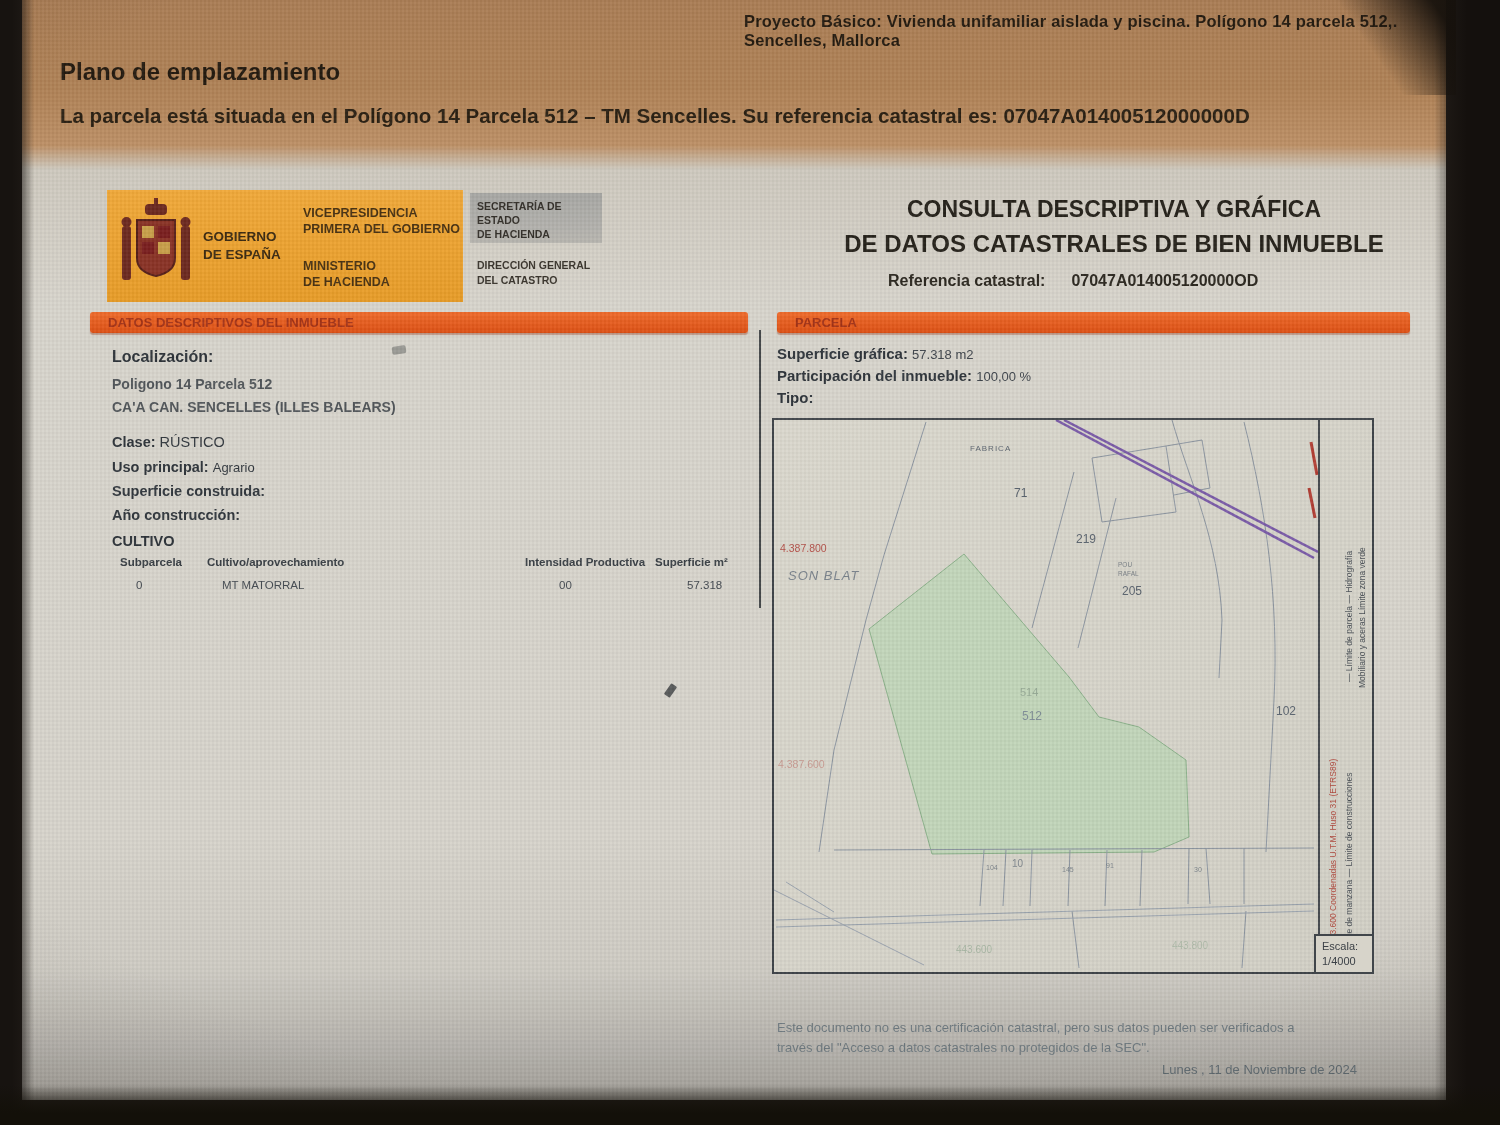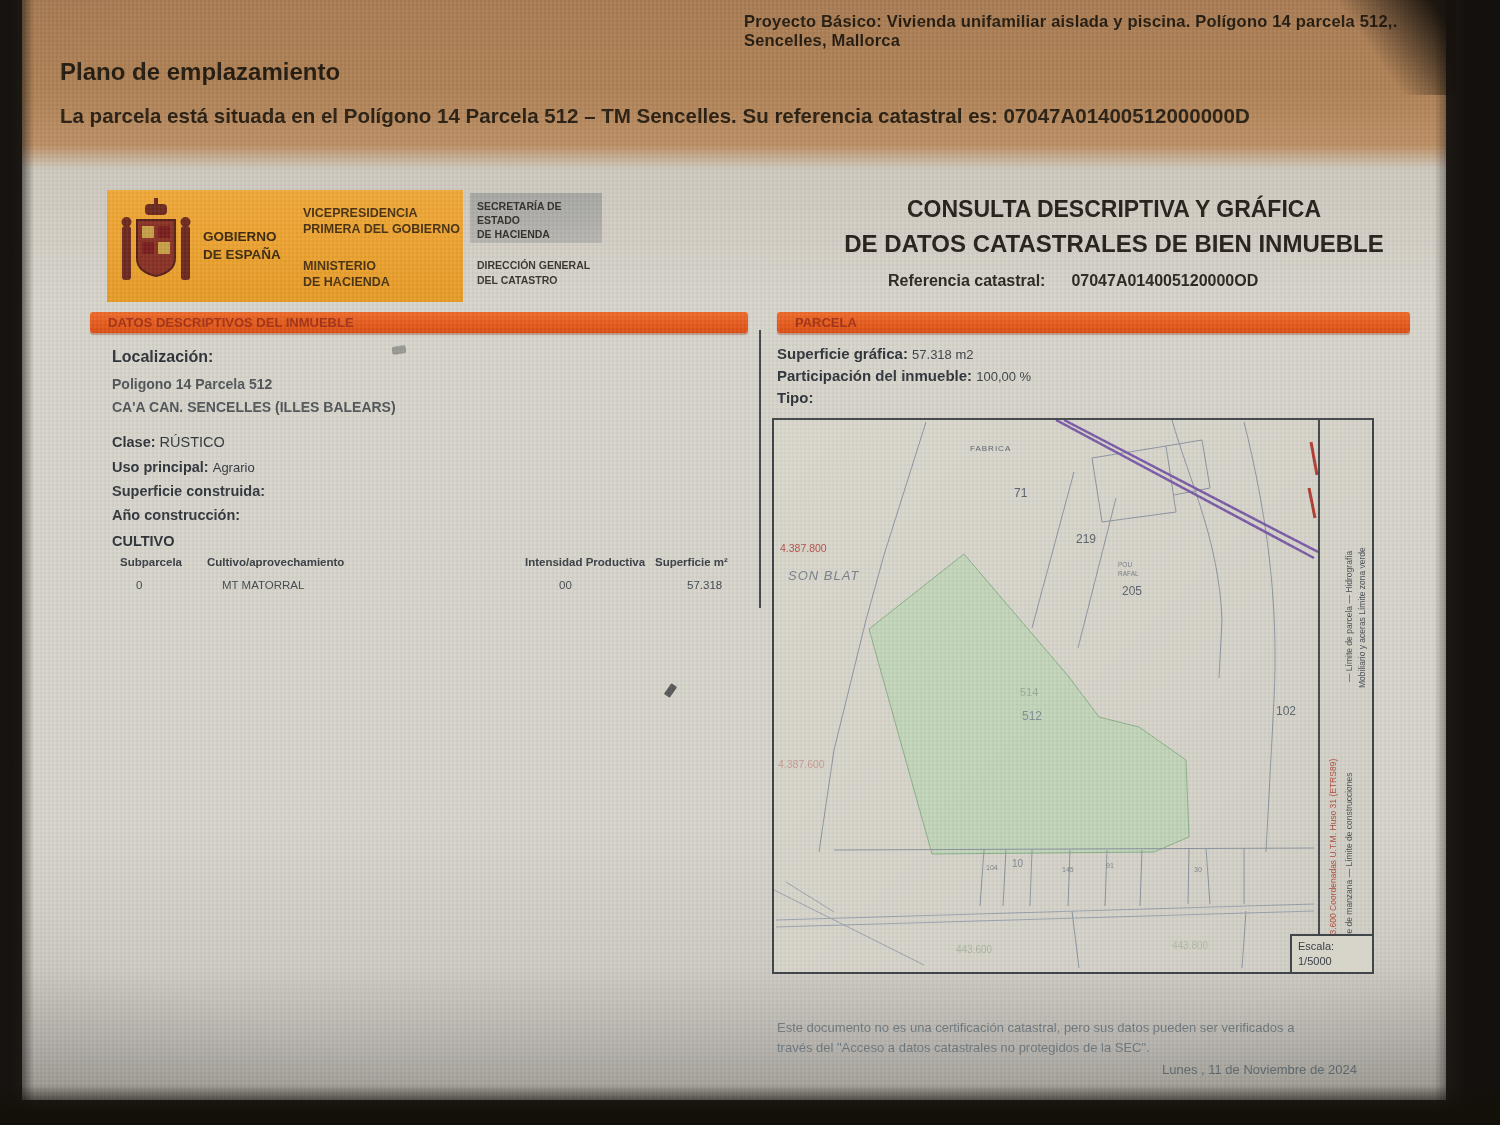--- a/index.html
+++ b/index.html
@@ -72,21 +72,21 @@
   .map-box{left:750px;top:418px;width:598px;height:552px;border:2px solid #41464b;
     background:linear-gradient(135deg,#dbd8ce 0%,#d6d4ca 60%,#d2d0c6 100%);}
   .map-svg{left:0;top:0;}
   .legend{position:absolute;right:0;top:0;width:52px;height:548px;border-left:2px solid #41464b;}
   .lg{position:absolute;white-space:nowrap;font-size:8.5px;color:#4b5157;
       transform-origin:left top;transform:rotate(-90deg);}
   .lg1{left:24px;top:262px;}
   .lg2{left:37px;top:268px;}
   .lg3{left:24px;top:532px;}
   .lg4{left:8px;top:524px;color:#b04a3e;}
-  .escala{position:absolute;right:-2px;bottom:-2px;width:84px;height:40px;border:2px solid #41464b;
+  .escala{position:absolute;right:-2px;bottom:-2px;width:60px;height:40px;border:2px solid #41464b;
     background:#d7d4ca;font-size:11px;color:#3c4147;padding:3px 0 5px 6px;box-sizing:border-box;line-height:1.4;z-index:3;}
   .ml{position:absolute;color:#5a636e;}
   .m-fab{left:196px;top:24px;font-size:8px;letter-spacing:1px;color:#5d6670;}
   .m-71{left:240px;top:66px;font-size:12px;}
   .m-219{left:302px;top:112px;font-size:12px;}
   .m-205{left:348px;top:164px;font-size:12px;}
   .m-pou{left:344px;top:140px;font-size:6.5px;opacity:.75;line-height:1.4;}
   .m-102{left:502px;top:284px;font-size:12px;}
   .m-514{left:246px;top:266px;font-size:11px;color:#93a693;opacity:.85;}
   .m-512{left:248px;top:289px;font-size:12px;color:#7f8d96;}
@@ -243,21 +243,21 @@
 
       <div class="legend">
         <span class="lg lg1 prewrap">— Límite de parcela      — Hidrografía</span>
         <span class="lg lg2 prewrap">Mobiliario y aceras      Límite zona verde</span>
         <span class="lg lg3 prewrap">Límite de manzana    — Límite de construcciones</span>
         <span class="lg lg4 prewrap">443.600 Coordenadas U.T.M. Huso 31 (ETRS89)</span>
       </div>
 
       <div class="escala">
         <div>Escala:</div>
-        <div>1/5000</div>
+        <div>1/4000</div>
       </div>
     </div>
 
     <div class="abs disclaimer pre">Este documento no es una certificación catastral, pero sus datos pueden ser verificados a
 través del "Acceso a datos catastrales no protegidos de la SEC".</div>
     <div class="abs date">Lunes , 11 de Noviembre de 2024</div>
 
     <div class="texture"></div>
     <div class="vignette"></div>
   </div>

